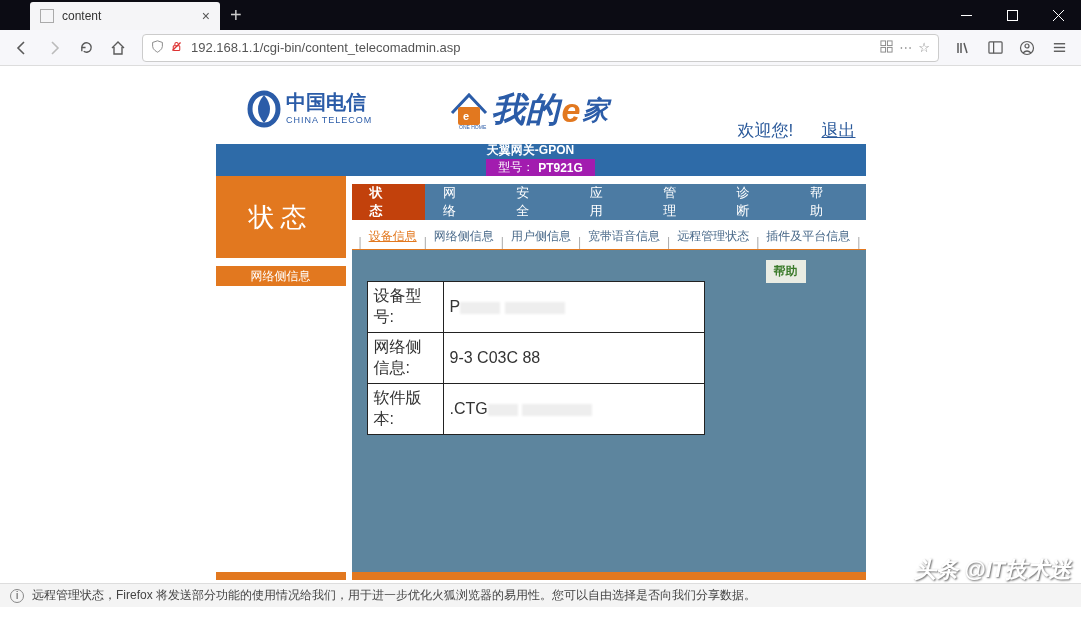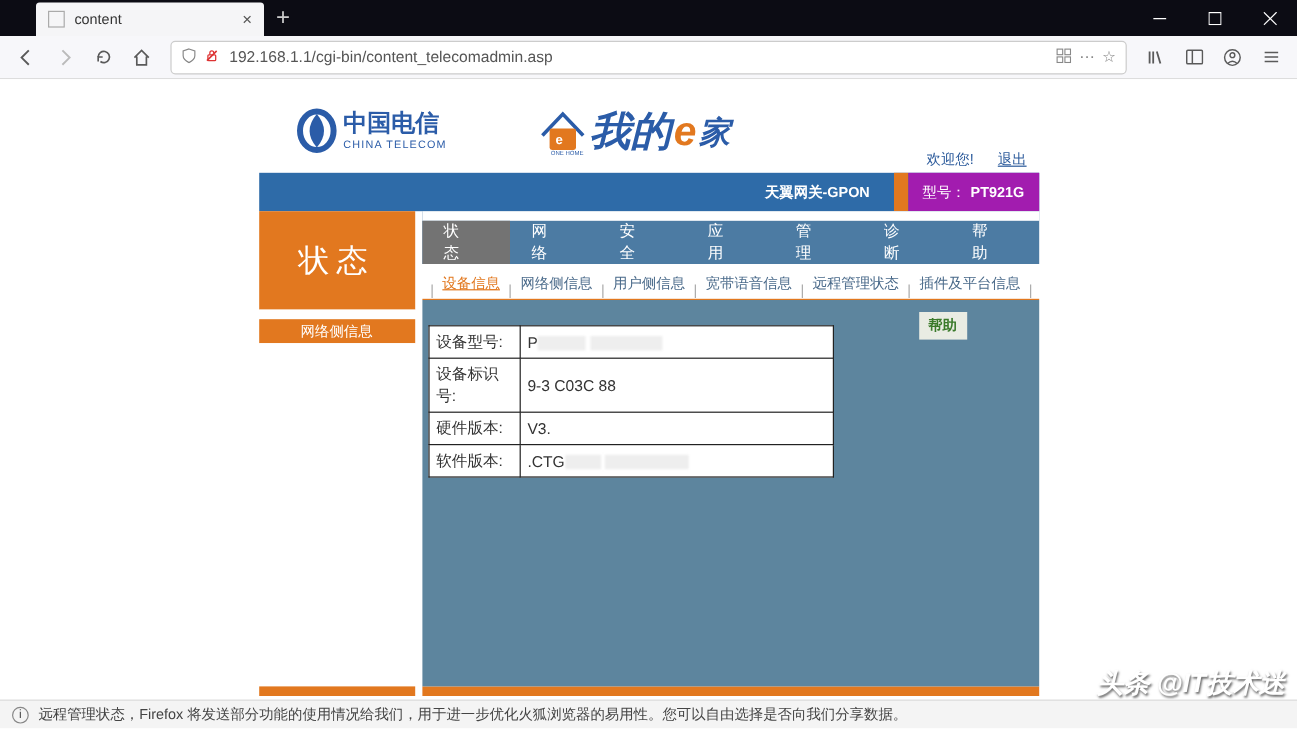--- a/index.html
+++ b/index.html
@@ -28,52 +28,52 @@
     .url-right-icon { color: #888; font-size: 13px; margin-left: 6px; }
     
     
     .content-area { height: 541px; overflow: hidden; position: relative; background: #fff; }
     .page-wrap { width: 650px; margin: 10px auto 0; }
     
     
     .logo-row { height: 68px; display: flex; align-items: center; padding-left: 30px; gap: 50px; position: relative; }
     .logo-ct { width: 150px; height: 46px; }
     .logo-home { width: 180px; height: 46px; display: flex; align-items: center; }
-    .welcome-row { position: absolute; right: 10px; bottom: 2px; font-size: 12px; color: #2b5a9b; }
+    .welcome-row { position: absolute; right: 10px; bottom: 2px; font-size: 17px; color: #2b5a9b; }
     .welcome-row a { color: #2b5a9b; text-decoration: underline; cursor: pointer; }
     
     
-    .blue-bar { background: #2e6ba8; height: 32px; display: flex; align-items: center; justify-content: flex-end; color: #fff; font-size: 12px; font-weight: bold; }
+    .blue-bar { background: #2e6ba8; height: 32px; display: flex; align-items: center; justify-content: flex-end; color: #fff; font-size: 12px; font-weight: bold; flex-direction: column; }
     .blue-bar-item1 { padding-right: 20px; }
     .blue-bar-item2 { background: #a21caf; padding: 0 12px; height: 100%; display: flex; align-items: center; font-weight: normal; }
     .blue-bar-item2 b { font-weight: bold; margin-left: 4px; }
     .orange-gap { background: #e2781f; width: 12px; height: 100%; }
     
     
     .main-grid { display: flex; }
     .left-col { width: 130px; }
     .orange-box { background: #e2781f; height: 82px; display: flex; align-items: center; justify-content: center; color: #fff; font-size: 26px; letter-spacing: 6px; }
     .left-white { background: #fff; height: 8px; }
     .orange-strip { background: #e2781f; height: 20px; display: flex; align-items: center; justify-content: center; color: #fff; font-size: 12px; }
     .left-under { background: #fff; height: 286px; }
     .left-bottom-orange { background: #e2781f; height: 8px; }
     
     .right-col { flex: 1; display: flex; flex-direction: column; }
     .nav-tabs { background: #4c7ba3; height: 44px; display: flex; align-items: center; margin-left: 6px; margin-top: 0; border-top: 8px solid #fff; }
     .nav-tab { color: #fff; font-size: 13px; padding: 0 18px; height: 100%; display: flex; align-items: center; cursor: pointer; letter-spacing: 4px; }
-    .nav-tab.active { background: #737373; }
+    .nav-tab.active { background: #c2410c; font-weight: bold; }
     
     .sub-tabs { background: #fff; height: 30px; display: flex; align-items: flex-end; padding-left: 6px; font-size: 12px; border-bottom: 1px solid #e2781f; margin-top: 0; margin-left: 6px; }
     .sub-tab { color: #4a6a8a; padding: 4px 6px; cursor: pointer; }
     .sub-tab.active { color: #e2781f; text-decoration: underline; }
     .sub-sep { color: #aaa; margin: 0 1px; }
     
-    .content-body { background: #5d859e; margin-left: 6px; flex: 1; padding: 3px; position: relative; min-height: 320px; }
+    .content-body { background: #5d859e; margin-left: 6px; flex: 1; padding: 13px; position: relative; min-height: 320px; }
     .info-panel { background: #fff; width: 338px; margin-left: 2px; margin-top: 18px; }
-    .info-table { width: 100%; border-collapse: collapse; font-size: 13px; }
+    .info-table { width: 100%; border-collapse: collapse; font-size: 16px; }
     .info-table td { border: 1px solid #222; padding: 4px 6px; height: 22px; }
     .info-table td:first-child { width: 76px; color: #333; }
     .info-table td:last-child { color: #333; position: relative; }
     .blur-block { display: inline-block; background: #eee; height: 12px; filter: blur(1px); vertical-align: middle; }
     
     .help-box { position: absolute; right: 60px; top: 10px; background: #e9ece3; color: #3a7a2a; font-size: 12px; font-weight: bold; padding: 3px 8px; }
     
     .bottom-orange { background: #e2781f; height: 8px; margin-left: 6px; }
     
     
@@ -261,26 +261,22 @@
         <div class="content-body">
           <div class="help-box">帮助</div>
           <div class="info-panel">
             <table class="info-table">
               <tbody>
                   <tr>
                     <td>设备型号:</td>
                     <td><span>P</span><span class="blur-block" style="width:40px"></span>&nbsp;<span class="blur-block" style="width:60px"></span></td>
                   </tr>
               <tr>
-                    <td>设备标识号:</td>
+                    <td>网络侧信息:</td>
                     <td>   9-3      C03C     88</td>
-                  </tr>
-              <tr>
-                    <td>硬件版本:</td>
-                    <td>   V3.</td>
                   </tr>
               <tr>
                     <td>软件版本:</td>
                     <td><span>   .CTG</span><span class="blur-block" style="width:30px"></span>&nbsp;<span class="blur-block" style="width:70px"></span></td>
                   </tr>
             </tbody>
               </table>
           </div>
         </div>
         <div class="bottom-orange"></div>

